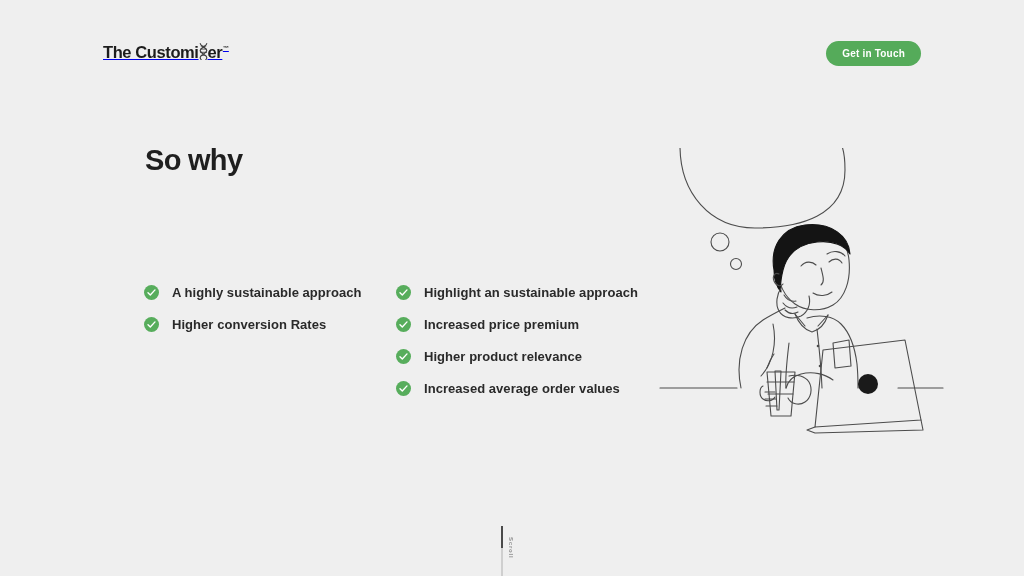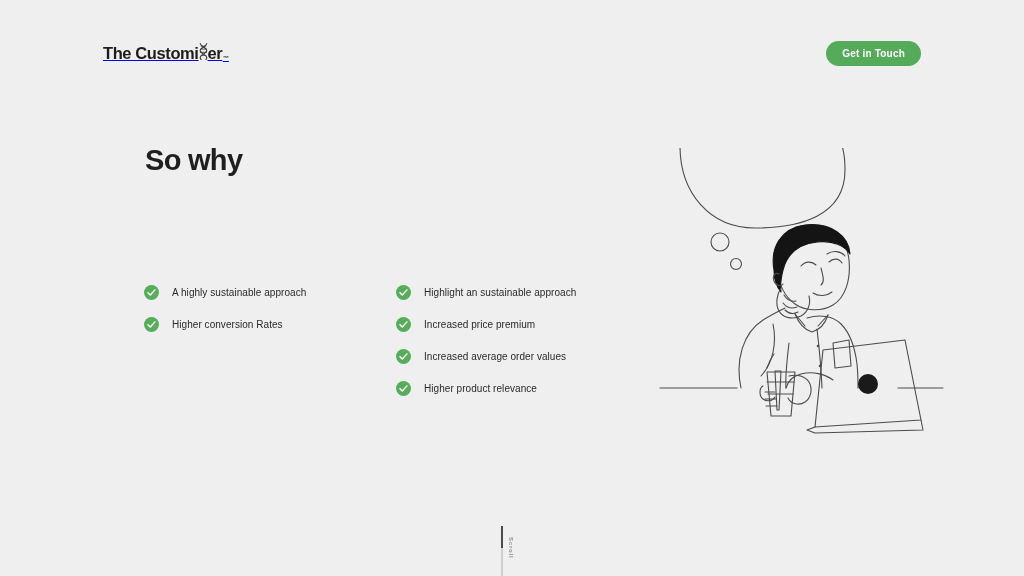--- a/index.html
+++ b/index.html
@@ -23,21 +23,21 @@
     width: 1024px;
     height: 100px;
     display: flex;
     align-items: center;
   }
   .brand-logo {
     position: absolute;
     left: 103px;
     top: 44px;
     display: flex;
-    align-items: flex-end;
+    align-items: flex-start;
     user-select: none;
   }
   .brand-part {
     font-size: 16.5px;
     font-weight: 700;
     letter-spacing: -0.4px;
     color: #1d1d1d;
     line-height: 1;
   }
   .brand-helix {
@@ -124,22 +124,22 @@
     flex: 0 0 15px;
     display: flex;
     align-items: center;
     justify-content: center;
     margin-right: 13px;
   }
   .check-badge svg {
     display: block;
   }
   .benefit-text {
-    font-size: 10px;
-    font-weight: 400;
+    font-size: 13px;
+    font-weight: 700;
     color: #2a2a2a;
     letter-spacing: 0.05px;
     white-space: nowrap;
   }
 
   
   .illustration {
     position: absolute;
     left: 655px;
     top: 148px;
@@ -254,29 +254,29 @@
         </svg>
       </span>
       <span class="benefit-text">Increased price premium</span>
     </div>
     <div class="benefit-item">
       <span class="check-badge">
         <svg viewBox="0 0 15 15" width="15" height="15" aria-hidden="true">
           <path d="M4 7.7 L6.3 10 L11 4.9" fill="none" stroke="#ffffff" stroke-width="1.4" stroke-linecap="round" stroke-linejoin="round"></path>
         </svg>
       </span>
+      <span class="benefit-text">Higher product relevance</span>
+    </div>
+    <div class="benefit-item">
+      <span class="check-badge">
+        <svg viewBox="0 0 15 15" width="15" height="15" aria-hidden="true">
+          <path d="M4 7.7 L6.3 10 L11 4.9" fill="none" stroke="#ffffff" stroke-width="1.4" stroke-linecap="round" stroke-linejoin="round"></path>
+        </svg>
+      </span>
       <span class="benefit-text">Increased average order values</span>
-    </div>
-    <div class="benefit-item">
-      <span class="check-badge">
-        <svg viewBox="0 0 15 15" width="15" height="15" aria-hidden="true">
-          <path d="M4 7.7 L6.3 10 L11 4.9" fill="none" stroke="#ffffff" stroke-width="1.4" stroke-linecap="round" stroke-linejoin="round"></path>
-        </svg>
-      </span>
-      <span class="benefit-text">Higher product relevance</span>
     </div>
   </div>
 
 </div>
 
 <div class="illustration">
   <svg viewBox="0 0 290 290" aria-hidden="true">
     <g fill="none" stroke="#4c4c4c" stroke-width="1.1" stroke-linecap="round" stroke-linejoin="round">
 
       <path d="M25 -2 C25 45 55 80 100 80 C145 80 190 68 190 22 C190 8 188 0 186 -4"></path>

